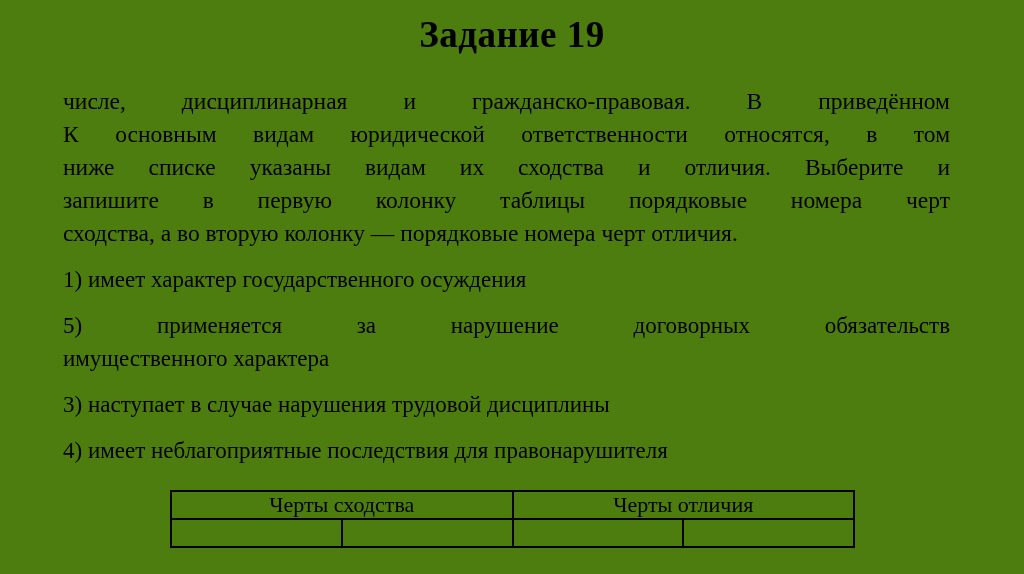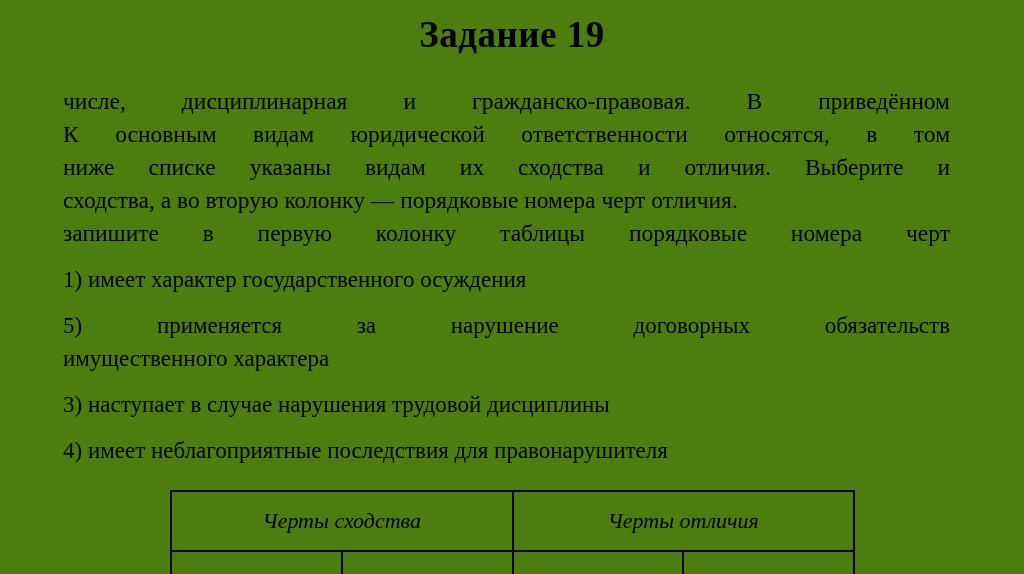--- a/index.html
+++ b/index.html
@@ -48,42 +48,41 @@
     border-collapse: collapse;
     table-layout: fixed;
   }
   table.answer-table th {
     border: 2px solid #000000;
     height: 24px;
     font-size: 22px;
     font-weight: normal;
     text-align: center;
     vertical-align: middle;
-    padding: 16px;
-    font-style: italic;
+    padding: 0;
   }
   table.answer-table td {
     border: 2px solid #000000;
     height: 28px;
     padding: 0;
   }
 </style>
 </head>
 <body>
 
 <div class="page">
 
   <h1 class="title">Задание 19</h1>
 
   <div class="text-block">
     <div class="line j">числе, дисциплинарная и гражданско-правовая. В приведённом</div>
     <div class="line j">К основным видам юридической ответственности относятся, в том</div>
     <div class="line j">ниже списке указаны видам их сходства и отличия. Выберите и</div>
+    <div class="line j">запишите в первую колонку таблицы порядковые номера черт</div>
     <div class="line">сходства, а во вторую колонку — порядковые номера черт отличия.</div>
-    <div class="line j">запишите в первую колонку таблицы порядковые номера черт</div>
   </div>
 
   <div class="item">
     <div class="line">1) имеет характер государственного осуждения</div>
   </div>
 
   <div class="item">
     <div class="line j">5) применяется за нарушение договорных обязательств</div>
     <div class="line">имущественного характера</div>
   </div>

